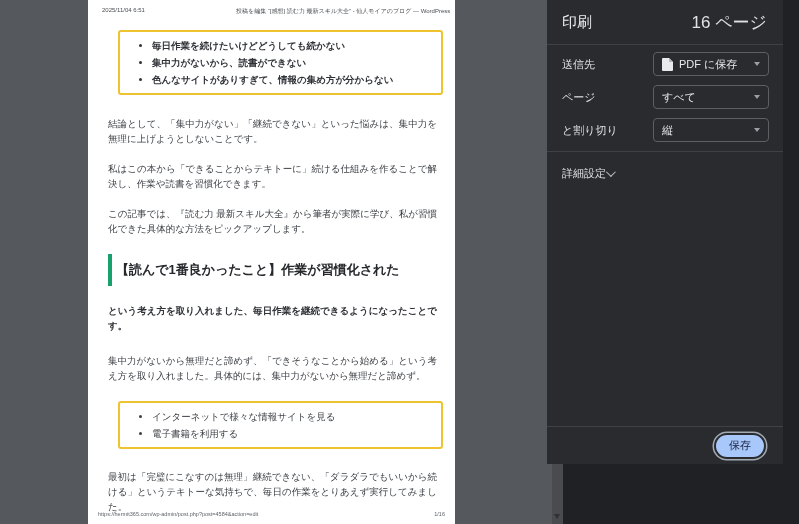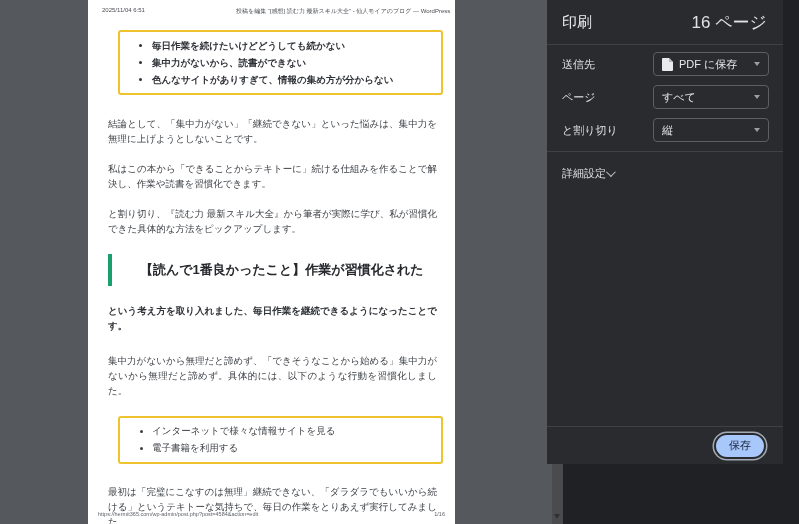--- a/index.html
+++ b/index.html
@@ -11,28 +11,28 @@
   .preview { position:absolute; left:0; top:0; width:563px; height:524px; background:#55585c; }
   .page { position:absolute; left:88px; top:0; width:367px; height:524px; background:#ffffff; color:#3b3f44; }
 
   .doc-header { position:relative; height:26px; }
   .doc-date { position:absolute; left:14px; top:7px; font-size:6px; color:#4a4d52; }
   .doc-title { position:absolute; left:148px; top:7px; font-size:6px; color:#4a4d52; white-space:nowrap; }
 
   .callout { border:2px solid #eec32e; border-radius:3px; margin:4px 12px 0 30px; padding:5px 8px 5px 0; }
   .callout ul { margin:0; padding-left:32px; }
   .callout li { font-size:9.5px; line-height:17px; font-weight:bold; color:#2e3136; }
-  .callout.light li { font-weight:normal; color:#3b3f44;font-family:Liberation Serif, serif; }
+  .callout.light li { font-weight:normal; color:#3b3f44; }
 
   .page p { margin:15px 18px 0 20px; font-size:9.5px; line-height:15px; text-align:justify; }
   .p-gap-lg { margin-top:20px !important; }
   .p-gap-xl { margin-top:21px !important; }
   .lead { font-weight:bold; color:#2e3136; margin-top:17px !important; }
 
-  .h2 { margin:18px 18px 0 20px; border-left:4px solid #18a06d; padding:7px 0 7px 28px;
+  .h2 { margin:18px 18px 0 20px; border-left:4px solid #18a06d; padding:7px 0 7px 4px;
         font-size:13px; font-weight:bold; color:#26282c; }
 
   .doc-footer { position:absolute; left:10px; right:10px; bottom:7px; display:flex;
         justify-content:space-between; font-size:5.5px; color:#5f6368; }
 
   
   .scrollbar { position:absolute; right:0; top:0; width:11px; height:524px; background:#494b4e; }
   .scroll-thumb { position:absolute; left:2px; top:16px; width:7px; height:96px; background:#97999c; border-radius:4px; }
   .scroll-up { position:absolute; left:2px; top:5px; width:0; height:0;
         border-left:3.5px solid transparent; border-right:3.5px solid transparent; border-bottom:5px solid #2f3133; }
@@ -87,27 +87,27 @@
       <div class="callout">
         <ul>
           <li>毎日作業を続けたいけどどうしても続かない</li>
           <li>集中力がないから、読書ができない</li>
           <li>色んなサイトがありすぎて、情報の集め方が分からない</li>
         </ul>
       </div>
 
       <p class="p-gap-xl">結論として、「集中力がない」「継続できない」といった悩みは、集中力を無理に上げようとしないことです。</p>
       <p>私はこの本から「できることからテキトーに」続ける仕組みを作ることで解決し、作業や読書を習慣化できます。</p>
-      <p>と割り切り、『読む力 最新スキル大全』から筆者が実際に学び、私が習慣化できた具体的な方法をピックアップします。</p>
+      <p>この記事では、『読む力 最新スキル大全』から筆者が実際に学び、私が習慣化できた具体的な方法をピックアップします。</p>
 
       <h2 class="h2">【読んで1番良かったこと】作業が習慣化された</h2>
 
       <p class="lead">という考え方を取り入れました、毎日作業を継続できるようになったことです。</p>
 
-      <p class="p-gap-lg">集中力がないから無理だと諦めず、「できそうなことから始める」集中力がないから無理だと諦めず。具体的には、以下のような行動を習慣化しました。</p>
+      <p class="p-gap-lg">集中力がないから無理だと諦めず、「できそうなことから始める」という考え方を取り入れました。具体的には、集中力がないから無理だと諦めず。</p>
 
       <div class="callout light" style="margin-top:18px">
         <ul>
           <li>インターネットで様々な情報サイトを見る</li>
           <li>電子書籍を利用する</li>
         </ul>
       </div>
 
       <p class="p-gap-lg">最初は「完璧にこなすのは無理」継続できない、「ダラダラでもいいから続ける」というテキトーな気持ちで、毎日の作業をとりあえず実行してみました。</p>
 

